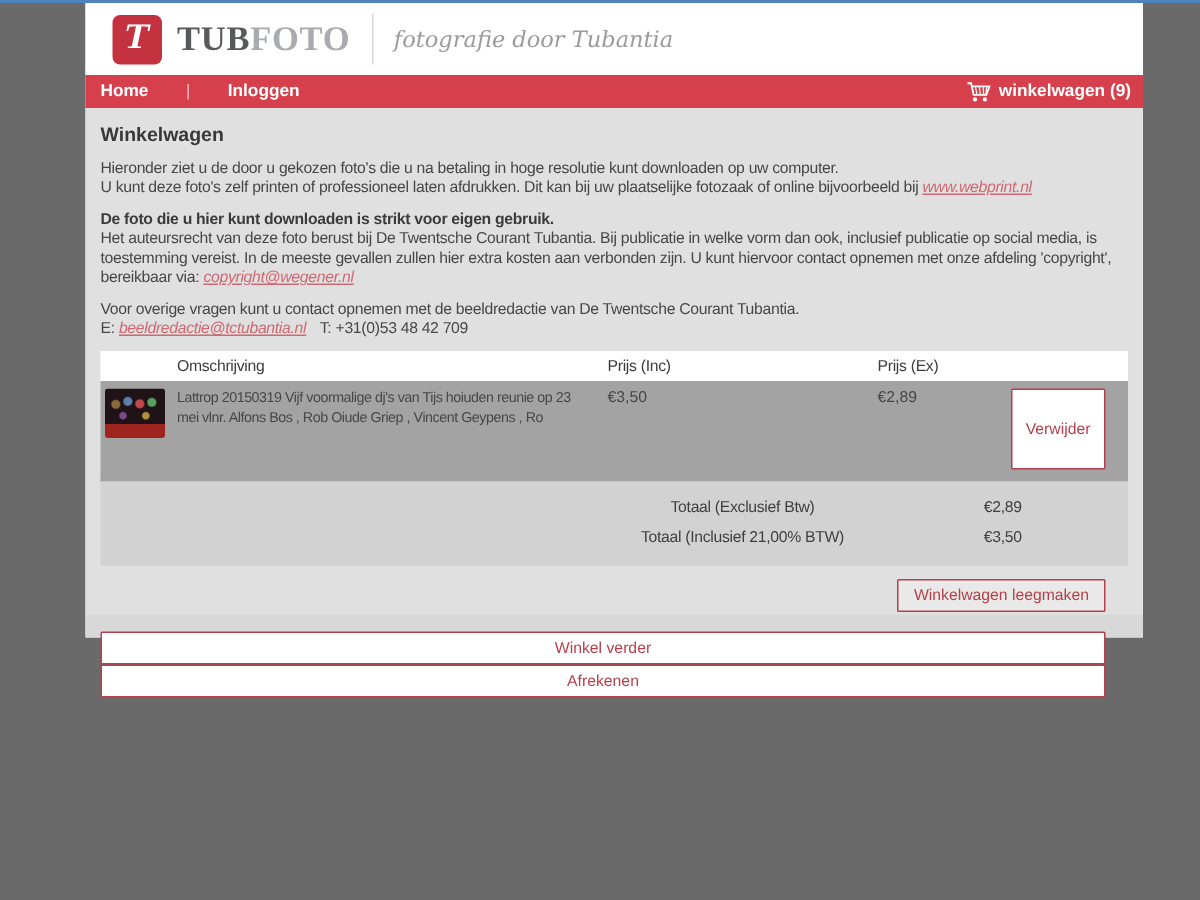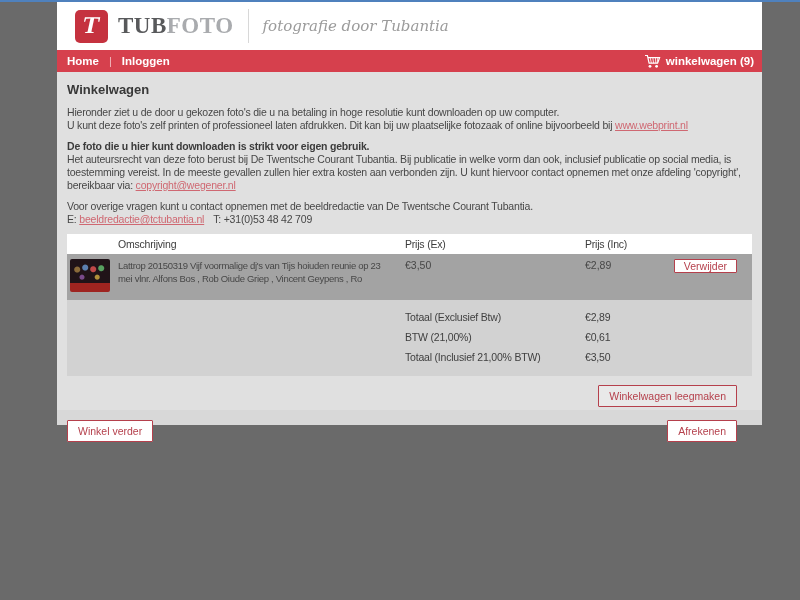--- a/index.html
+++ b/index.html
@@ -17,31 +17,31 @@
   .logo-mark { width:33px; height:33px; background:#c5323f; border-radius:5px; display:flex; align-items:center; justify-content:center; flex:0 0 auto; }
   .logo-t { color:#fff; font-family:"Liberation Serif", serif; font-weight:bold; font-size:24px; line-height:1; transform:skewX(-12deg); margin-top:-2px; }
   .logo-text { margin-left:10px; font-family:"Liberation Serif", serif; font-size:23px; font-weight:bold; letter-spacing:.5px; white-space:nowrap; }
   .logo-bold { color:#58595b;margin-top:11px; }
   .logo-light { color:#a9abae; }
   .logo-divider { width:1px; height:34px; background:#d8d8d8; margin:0 14px; }
   .tagline { color:#9b9b9b; font-size:15px; font-style:italic; font-family:"DejaVu Serif", serif; }
 
   
   .navbar { height:22px; background:#d6404d; display:flex; justify-content:space-between; align-items:center; padding:0 8px 0 10px; }
-  .nav-left { display:flex; align-items:center; gap:10px; }
+  .nav-left { display:flex; align-items:center; gap:25px; }
   .nav-link { color:#fff; font-size:11.5px; font-weight:bold; text-decoration:none; cursor:pointer; }
   .nav-sep { color:#f2bcc1; font-size:11px; }
   .nav-right { display:flex; align-items:center; gap:5px; color:#fff; font-size:11.5px; font-weight:bold; cursor:pointer; }
 
   
   .content { background:#e0e0e0; height:338px; padding:6px 10px; box-sizing:border-box; }
   .page-title { font-size:13px; color:#383838; margin:4px 0 9px; font-weight:bold; }
   .para { font-size:10.5px; letter-spacing:-.2px; color:#474747; line-height:13px; margin:0 0 8px; }
   .para strong { color:#3b3b3b;margin-top:33px; }
-  .link { color:#cf6872; text-decoration:underline; cursor:pointer; }
+  .link { color:#cf6872; text-decoration:underline; cursor:pointer;font-style:italic; }
   .phone { margin-left:9px; }
 
   
   .cart-table { margin-top:5px; }
   .t-head, .t-row { display:grid; grid-template-columns:51px 287px 180px 1fr; }
   .t-head { align-items:center; height:20px; background:#ffffff; font-size:10.5px; letter-spacing:-.2px; color:#3c3c3c; }
   .t-row { background:#a3a3a3; padding:5px 0 6px; border-bottom:2px solid #a3a3a3; font-size:10.5px; color:#474747; }
   .thumb { width:40px; height:33px; margin-left:3px; border-radius:2px;
     background:
       linear-gradient(to top, #9e2420 0, #9e2420 9px, rgba(0,0,0,0) 9px),
@@ -51,29 +51,29 @@
       radial-gradient(circle at 78% 28%, #58a060 0 2.5px, rgba(0,0,0,0) 3.5px),
       radial-gradient(circle at 30% 55%, #7a4a8a 0 2px, rgba(0,0,0,0) 3px),
       radial-gradient(circle at 68% 55%, #b0903a 0 2px, rgba(0,0,0,0) 3px),
       radial-gradient(circle at 50% 88%, #e0c050 0 1.5px, rgba(0,0,0,0) 2.5px),
       #201318;
   }
   .desc { font-size:9.5px; letter-spacing:-.3px; line-height:13px; padding-right:8px; }
   .row-last { display:flex; justify-content:space-between; align-items:flex-start; padding-right:15px; }
 
   .t-totals { background:#d2d2d2; padding:7px 0 9px; }
-  .total-row { display:grid; grid-template-columns:338px 180px 1fr; align-items:center; height:20px; font-size:10.5px; letter-spacing:-.2px; color:#3f3f3f; }
+  .total-row { display:grid; grid-template-columns:338px 180px 1fr; align-items:center; height:20px; font-size:10.5px; letter-spacing:-.2px; color:#3f3f3f;text-align:center; }
 
   
   .btn { background:#fff; border:1px solid #b5404c; color:#b5404c; font-size:10.5px;
          font-family:"Liberation Sans", sans-serif; padding:4px 10px; cursor:pointer; border-radius:1px; }
-  .btn-remove { padding:0 9px; }
+  .btn-remove { padding:20px 9px; }
   .btn-ghost { background:#e9e9e9; }
   .empty-row { display:flex; justify-content:flex-end; padding-right:15px; margin-top:9px; }
-  .actions-row { display:flex; justify-content:space-between; margin-top:13px; padding-right:15px; }
+  .actions-row { display:flex; justify-content:space-between; margin-top:13px; padding-right:15px;flex-direction:column; }
 
   .footer-strip { height:15px; background:#d8d8d8; }
 </style>
 </head>
 <body>
 
 <div class="stage">
   <div class="topline"></div>
 
   <div class="page">
@@ -119,46 +119,41 @@
 
       <p class="para">
         <span>Voor overige vragen kunt u contact opnemen met de beeldredactie van De Twentsche Courant Tubantia.</span><br>
         <span>E: </span><a class="link">beeldredactie@tctubantia.nl</a><span class="phone">T: +31(0)53 48 42 709</span>
       </p>
 
       <div class="cart-table">
         <div class="t-head">
           <div></div>
           <div>Omschrijving</div>
+          <div>Prijs (Inc)</div>
           <div>Prijs (Ex)</div>
-          <div>Prijs (Inc)</div>
         </div>
 
         <div class="t-row">
           <div>
             <div class="thumb"></div>
           </div>
           <div class="desc">Lattrop 20150319 Vijf voormalige dj's van Tijs hoiuden reunie op 23 mei vlnr. Alfons Bos , Rob Oiude Griep , Vincent Geypens , Ro</div>
           <div>€3,50</div>
           <div class="row-last">
             <span>€2,89</span>
             <button class="btn btn-remove">Verwijder</button>
           </div>
         </div>
 
         <div class="t-totals">
           <div class="total-row">
             <div></div>
             <div>Totaal (Exclusief Btw)</div>
             <div>€2,89</div>
-          </div>
-          <div class="total-row">
-            <div></div>
-            <div>BTW (21,00%)</div>
-            <div>€0,61</div>
           </div>
           <div class="total-row">
             <div></div>
             <div>Totaal (Inclusief 21,00% BTW)</div>
             <div>€3,50</div>
           </div>
         </div>
       </div>
 
       <div class="empty-row">

